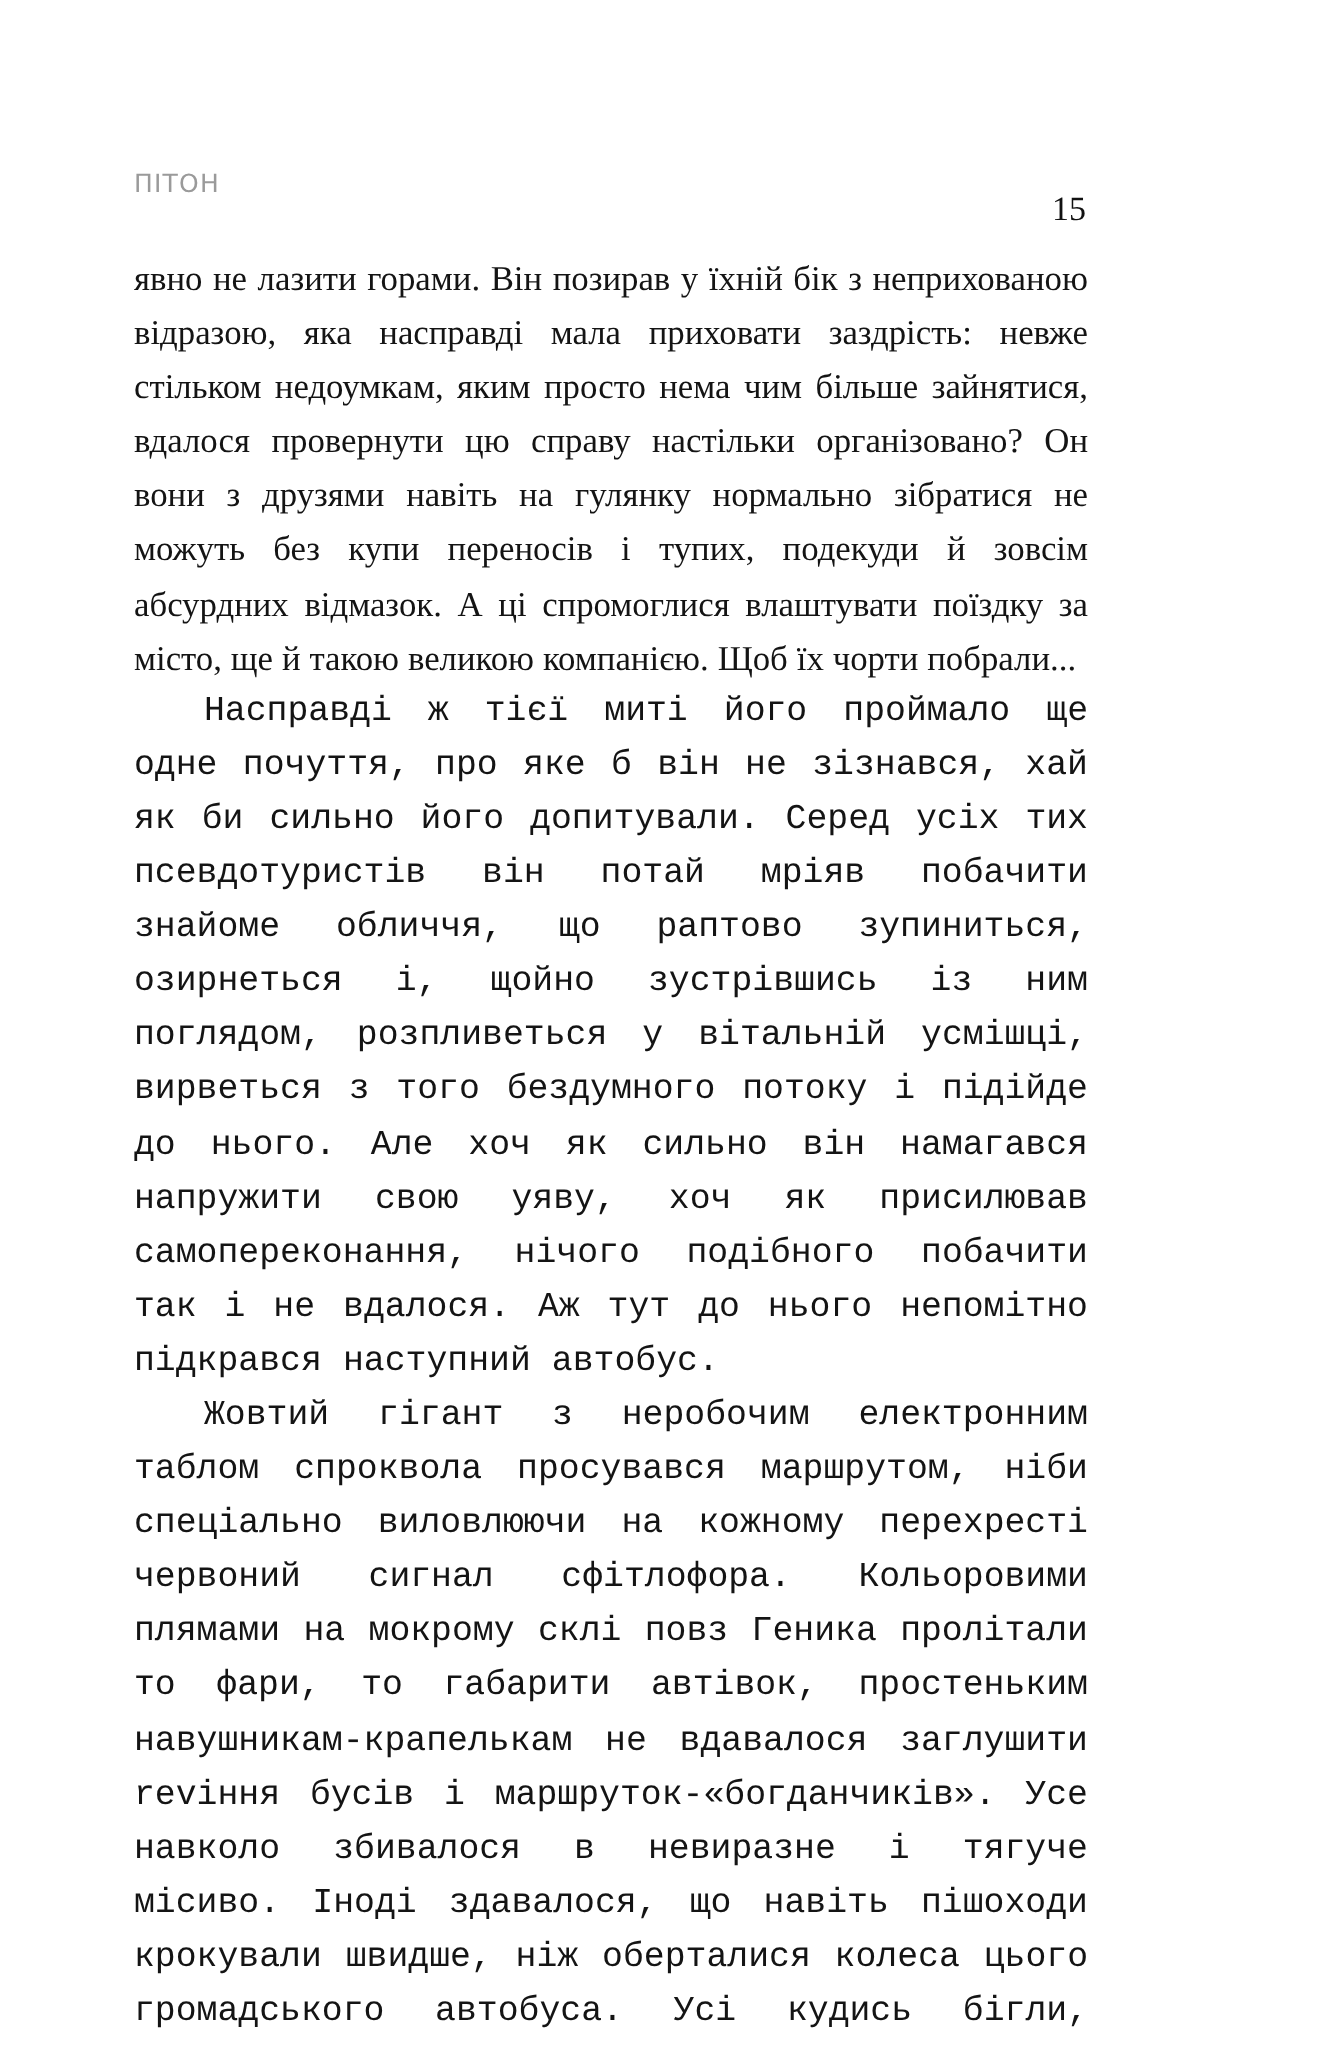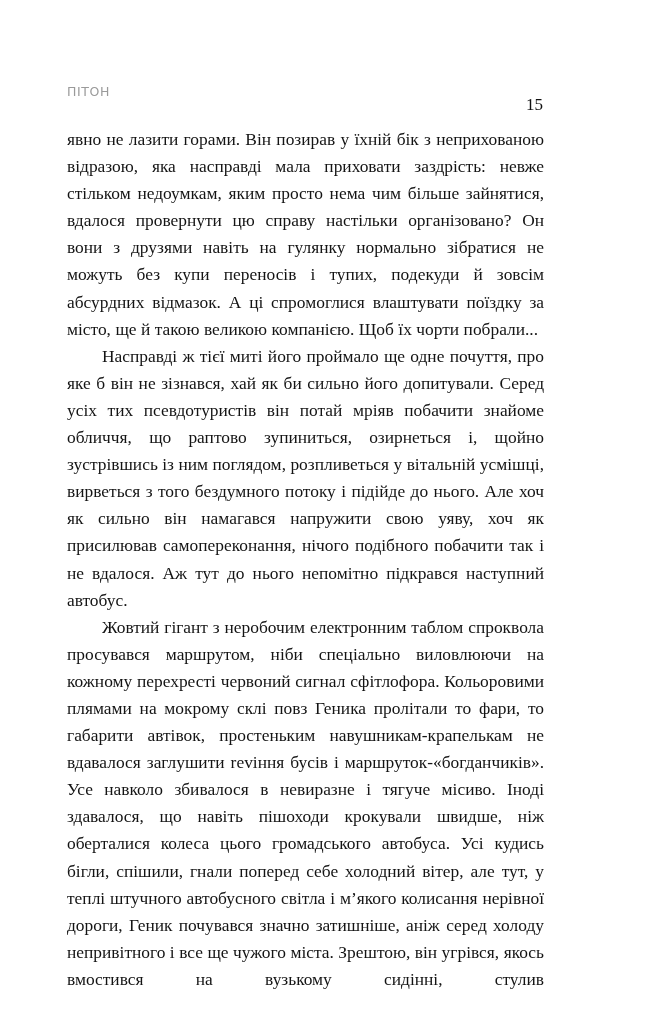--- a/index.html
+++ b/index.html
@@ -48,20 +48,21 @@
     line-height: 27.1px;
     color: #141414;
     text-align: justify;
     text-justify: inter-word;
     hyphens: manual;
     -webkit-hyphens: manual;
     word-spacing: 0.1px;
   }
   .para.indent {
     text-indent: 35px;
+    font-family: Liberation Mono, monospace;
   }
   
   .para.clipped::after {
     content: "";
     display: inline-block;
     width: 100%;
   }
 </style>
 </head>
 <body>

